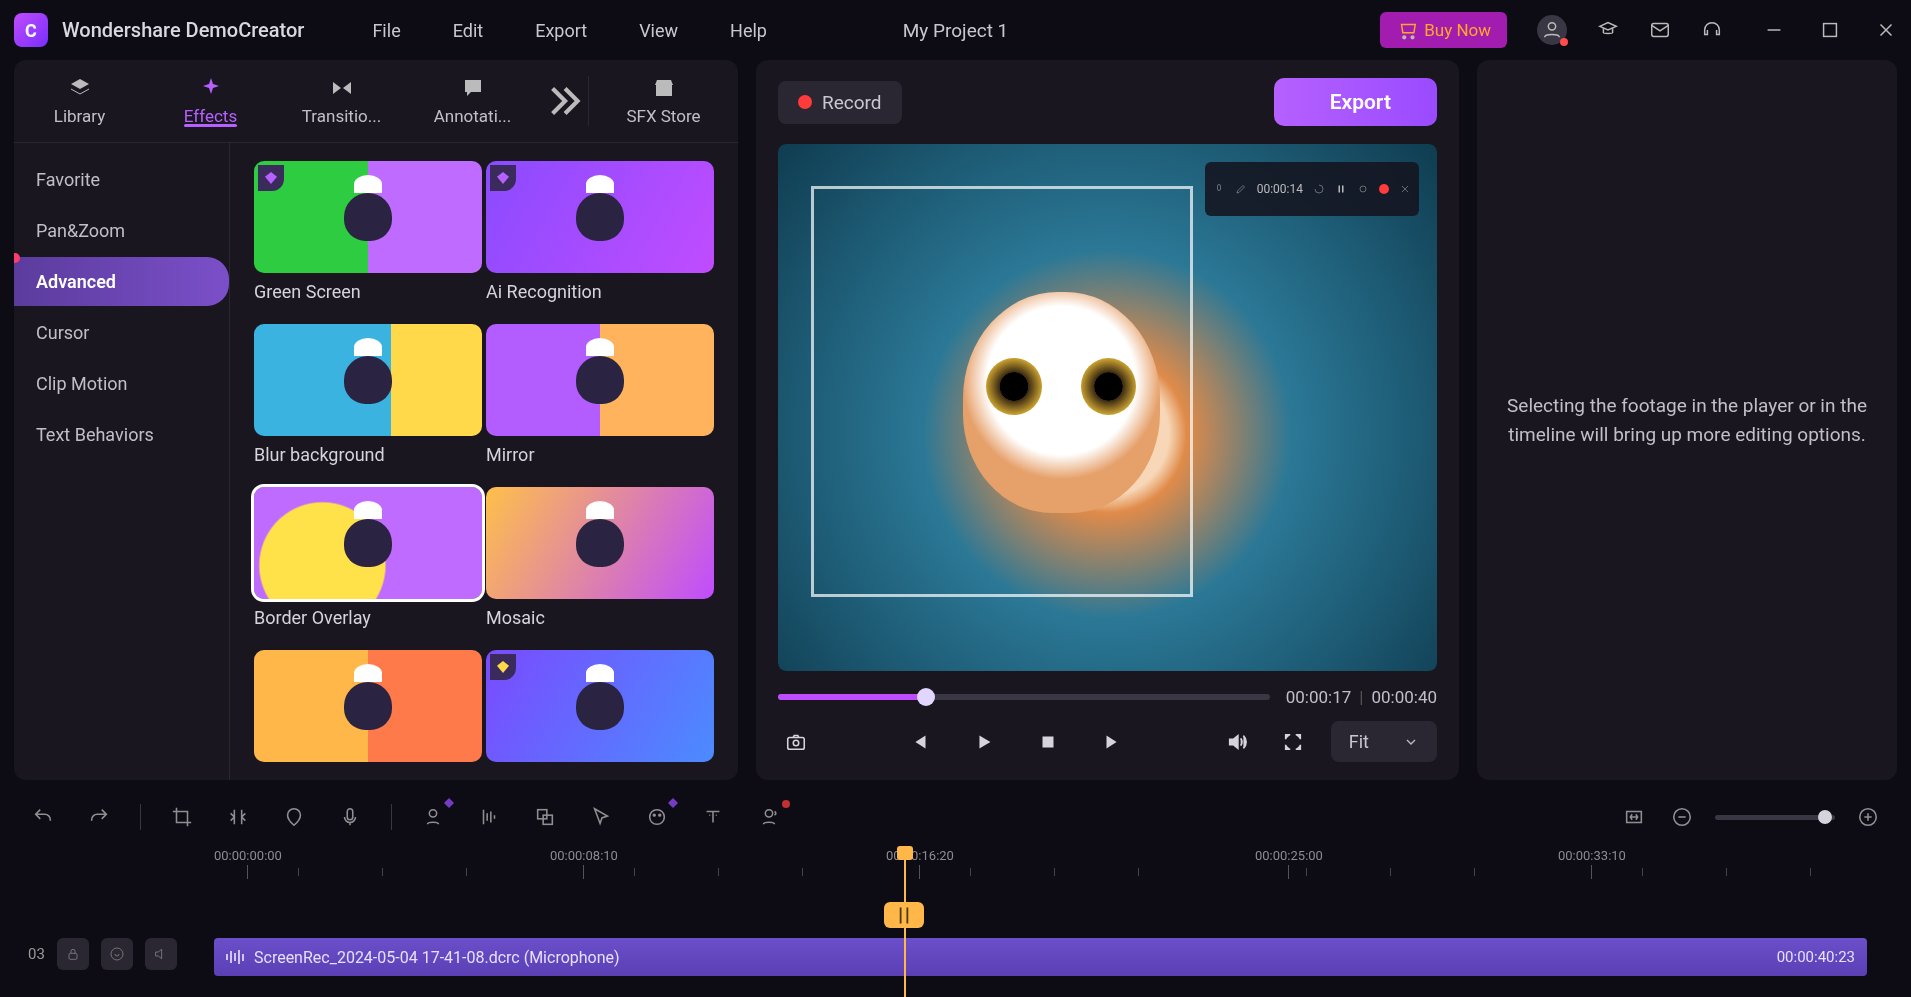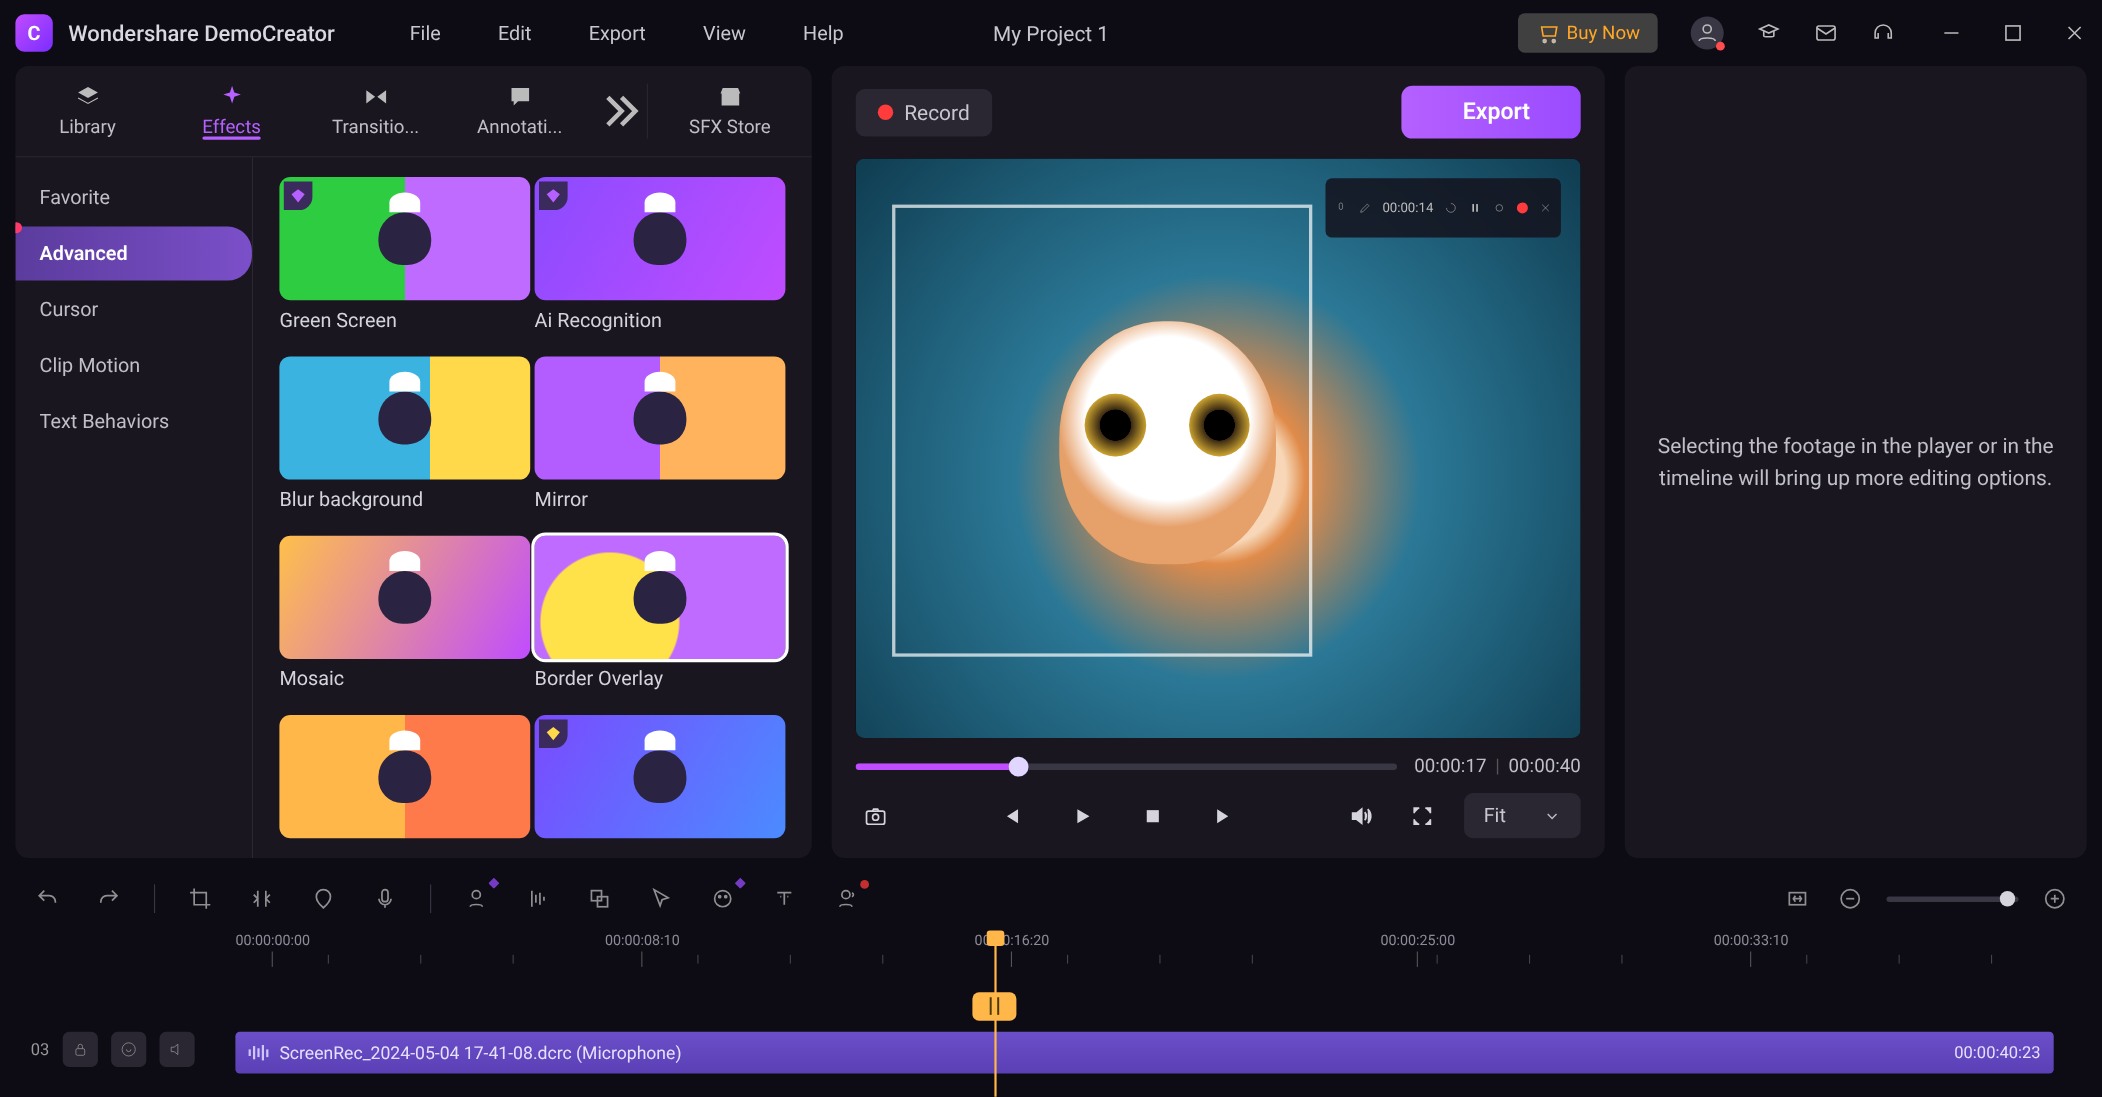--- a/index.html
+++ b/index.html
@@ -14,21 +14,21 @@
     width: 34px; height: 34px; border-radius: 8px;
     background: linear-gradient(135deg,#c04cff,#7a2dff);
     display:flex;align-items:center;justify-content:center;font-weight:bold;color:#fff;
   }
   .app-title { font-size: 20px; font-weight: 500; color:#d9d7e0; margin-left:6px; }
   .menu-items { display:flex; gap:52px; margin-left:60px; }
   .menu-items span { cursor:pointer; color:#c8c6ce; }
   .project-name { margin-left: auto; margin-right: auto; font-size:19px; position:absolute; left:50%; transform:translateX(-50%); }
   .right-controls { margin-left:auto; display:flex; align-items:center; gap:30px; }
   .buy-now-btn {
-    background:#404040; color:#ffa726; border-radius:6px; padding:7px 16px;
+    background:#a21caf; color:#ffa726; border-radius:6px; padding:7px 16px;
     display:flex; align-items:center; gap:6px; font-size:17px; cursor:pointer;
   }
   .avatar-btn{width:30px;height:30px;border-radius:50%;background:#3a3745;display:flex;align-items:center;justify-content:center;position:relative;}
   .avatar-btn::after{content:"";position:absolute;right:-1px;bottom:-1px;width:8px;height:8px;border-radius:50%;background:#ff4d4d;}
   .win-icons{display:flex;gap:34px;margin-left:10px;color:#bbb;}
   .win-icons svg,.right-controls svg{width:22px;height:22px;stroke:#bbb;fill:none;stroke-width:1.6;}
 
   
   .work-area { display:flex; height: 720px; padding: 0 14px; gap:18px; }
 
@@ -230,20 +230,21 @@
             <svg viewBox="0 0 24 24" fill="#bbb">
               <path d="M4 9h16v11H4zM3 9l2-5h14l2 5z"></path>
             </svg>
           </div>
         <span>SFX Store</span>
       </div>
     </div>
     <div class="lib-body">
       <div class="lib-side">
         <div class="lib-side-item">Favorite</div>
+        <div class="lib-side-item">Pan&amp;Zoom</div>
         <div class="lib-side-item active">Advanced</div>
         <div class="lib-side-item">Cursor</div>
         <div class="lib-side-item">Clip Motion</div>
         <div class="lib-side-item">Text Behaviors</div>
       </div>
       <div class="lib-grid">
         <div class="effect-card">
           <div class="effect-thumb th-green">
               <div class="badge">
                 <svg viewBox="0 0 24 24" fill="#b560ff">
@@ -271,30 +272,30 @@
             </div>
           <div class="effect-label">Blur background</div>
         </div>
         <div class="effect-card">
           <div class="effect-thumb th-mirror">
               <div class="persona"></div>
             </div>
           <div class="effect-label">Mirror</div>
         </div>
         <div class="effect-card">
+          <div class="effect-thumb th-border selected">
+              <div class="persona"></div>
+            </div>
+          <div class="effect-label">Border Overlay</div>
+        </div>
+        <div class="effect-card">
           <div class="effect-thumb th-mosaic">
               <div class="persona"></div>
             </div>
           <div class="effect-label">Mosaic</div>
-        </div>
-        <div class="effect-card">
-          <div class="effect-thumb th-border selected">
-              <div class="persona"></div>
-            </div>
-          <div class="effect-label">Border Overlay</div>
         </div>
         <div class="effect-card">
           <div class="effect-thumb th-p7">
               <div class="persona"></div>
             </div>
         </div>
         <div class="effect-card">
           <div class="effect-thumb th-p8">
               <div class="badge">
                 <svg viewBox="0 0 24 24" fill="#ffd94a">

